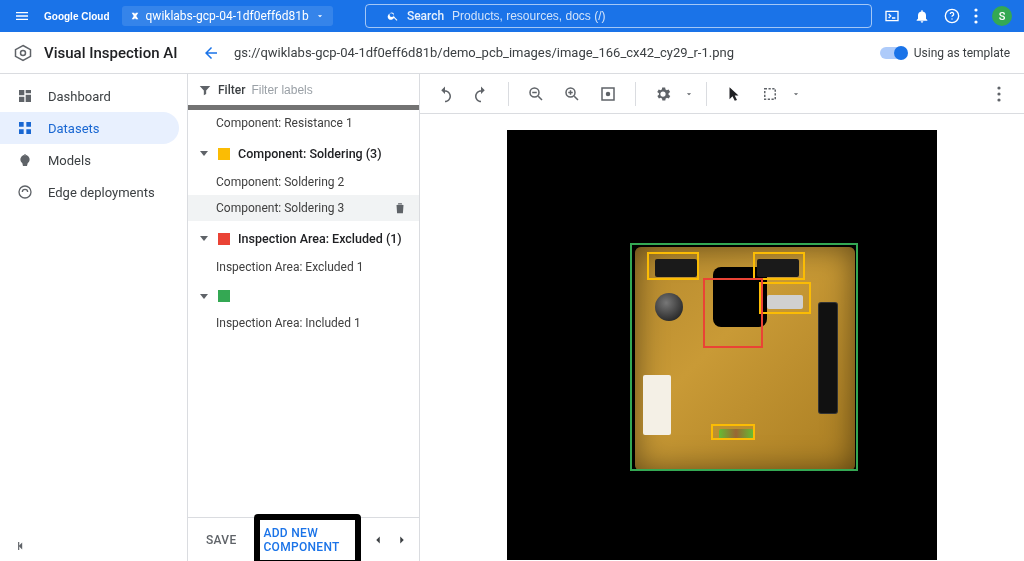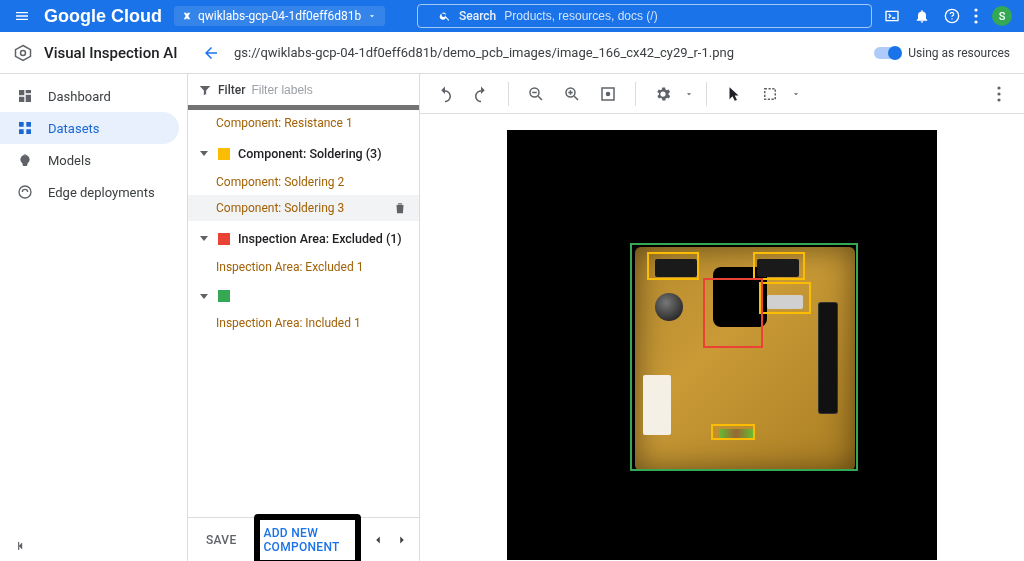--- a/index.html
+++ b/index.html
@@ -1,21 +1,21 @@
 <!DOCTYPE html>
 <html><head>
 <meta charset="utf-8">
 <style>
   * { box-sizing: border-box; margin: 0; padding: 0; }
   body { font-family: Roboto, "Helvetica Neue", Arial, sans-serif; font-size: 13px; color: #3c4043; width: 1024px; height: 561px; overflow: hidden; background: #fff; }
 
   
   .gcp-header { height: 32px; background: #1a73e8; display: flex; align-items: center; padding: 0 12px; color: #fff; gap: 12px; }
   .gcp-header .menu-btn { display: flex; align-items: center; justify-content: center; width: 20px; cursor: pointer; }
-  .gcp-logo { font-size: 18px; font-weight: 500; display: flex; gap: 6px; font-family: "Product Sans", Arial, sans-serif; }
+  .gcp-logo { font-size: 10px; font-weight: 500; display: flex; gap: 6px; font-family: "Product Sans", Arial, sans-serif; }
   .gcp-logo .g { font-weight: 700; }
   .project-chip { display: flex; align-items: center; gap: 6px; font-size: 12px; background: rgba(255,255,255,0.12); padding: 3px 8px; border-radius: 3px; cursor: pointer; }
   .searchbar { flex: 1; max-width: 560px; margin-left: 20px; height: 24px; border: 1px solid rgba(255,255,255,0.6); border-radius: 4px; display: flex; align-items: center; padding: 0 21px; gap: 8px; color: rgba(255,255,255,0.9); font-size: 12px; }
   .searchbar input { background: transparent; border: none; outline: none; color: #fff; width: 100%; font-size: 12px; }
   .searchbar input::placeholder { color: rgba(255,255,255,0.8); }
   .header-right { margin-left: auto; display: flex; align-items: center; gap: 14px; }
   .avatar { width: 20px; height: 20px; border-radius: 50%; background: #34a853; color: #fff; display: flex; align-items: center; justify-content: center; font-size: 11px; font-weight: 500; }
 
   
   .product-bar { height: 42px; border-bottom: 1px solid #dadce0; display: flex; align-items: center; }
@@ -40,21 +40,21 @@
 
   
   .labels-panel { width: 232px; border-right: 1px solid #dadce0; display: flex; flex-direction: column; }
   .filter-row { height: 36px; border-bottom: 5px solid #737373; display: flex; align-items: center; padding: 0 10px; gap: 6px; font-size: 12px; color: #3c4043; }
   .filter-row input { border: none; outline: none; font-size: 12px; flex: 1; }
   .filter-row input::placeholder { color: #9aa0a6; }
   .labels-scroll { flex: 1; overflow: auto; }
   .group-header { display: flex; align-items: center; gap: 8px; padding: 10px 12px 8px 12px; font-size: 12.5px; color: #202124; font-weight: 500; cursor: pointer; }
   .chev { width: 0; height: 0; border-left: 4px solid transparent; border-right: 4px solid transparent; border-top: 5px solid #5f6368; margin-right: 2px; }
   .swatch { width: 12px; height: 12px; display: inline-block; }
-  .label-item { display: flex; justify-content: space-between; padding: 6px 12px 6px 28px; font-size: 12px; color: #a16207; cursor: pointer; }
+  .label-item { display: flex; justify-content: space-between; padding: 6px 12px 6px 28px; font-size: 12px; color: #404040; cursor: pointer; }
   .label-item.hover { background: #f1f3f4; }
   .labels-footer { height: 44px; border-top: 1px solid #dadce0; display: flex; align-items: center; padding: 0 10px; gap: 10px; }
   .save-btn { color: #5f6368; font-size: 12px; font-weight: 500; letter-spacing: .3px; cursor: pointer; padding: 6px 8px; }
   .add-btn { color: #1a73e8; font-size: 12px; font-weight: 500; letter-spacing: .3px; border: 6px solid #000000; border-radius: 4px; padding: 6px 3px; cursor: pointer; }
   .pager { margin-left: auto; display: flex; gap: 10px; color: #3c4043; }
 
   
   .canvas-area { flex: 1; display: flex; flex-direction: column; background: #fff; }
   .canvas-toolbar { height: 40px; border-bottom: 1px solid #dadce0; display: flex; align-items: center; padding: 0 10px; gap: 6px; color: #5f6368; }
   .tbtn { width: 30px; height: 30px; display: flex; align-items: center; justify-content: center; border-radius: 4px; cursor: pointer; }
@@ -149,21 +149,21 @@
     <span style="cursor:pointer;color:#1a73e8">
       <svg width="18" height="18" viewBox="0 0 24 24" fill="#1a73e8">
           <path d="M20 11H7.8l5.6-5.6L12 4l-8 8 8 8 1.4-1.4L7.8 13H20z"></path>
         </svg>
     </span>
     <span class="path-text">gs://qwiklabs-gcp-04-1df0eff6d81b/demo_pcb_images/image_166_cx42_cy29_r-1.png</span>
     <div class="template-toggle">
       <div class="switch">
           <div class="knob"></div>
         </div>
-      <span>Using as resources</span>
+      <span>Using as template</span>
     </div>
   </div>
 </div>
 
 <div class="body">
 
   <div class="left-nav">
     <div id="nav-items">
         <div class="nav-item">
           <span class="nicon">

